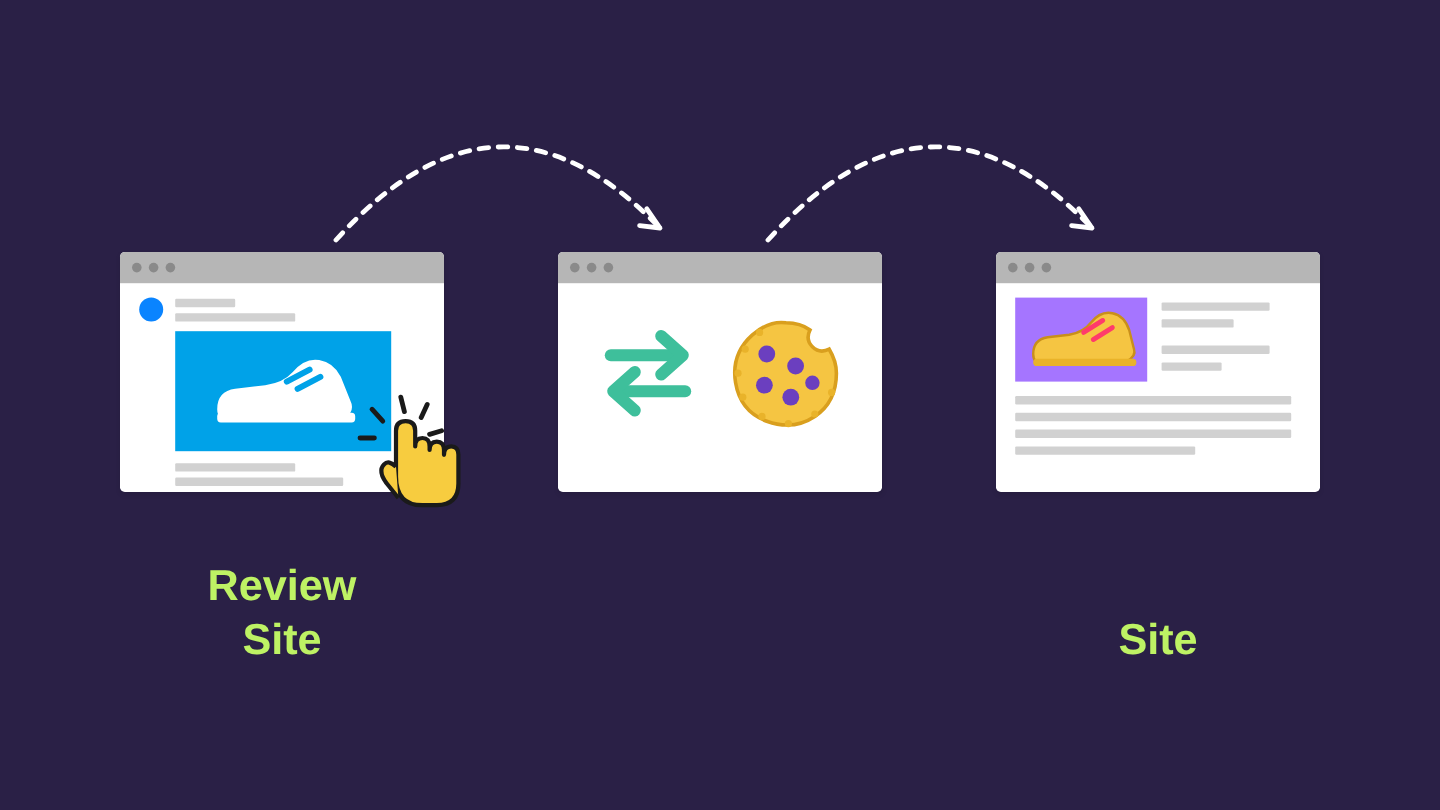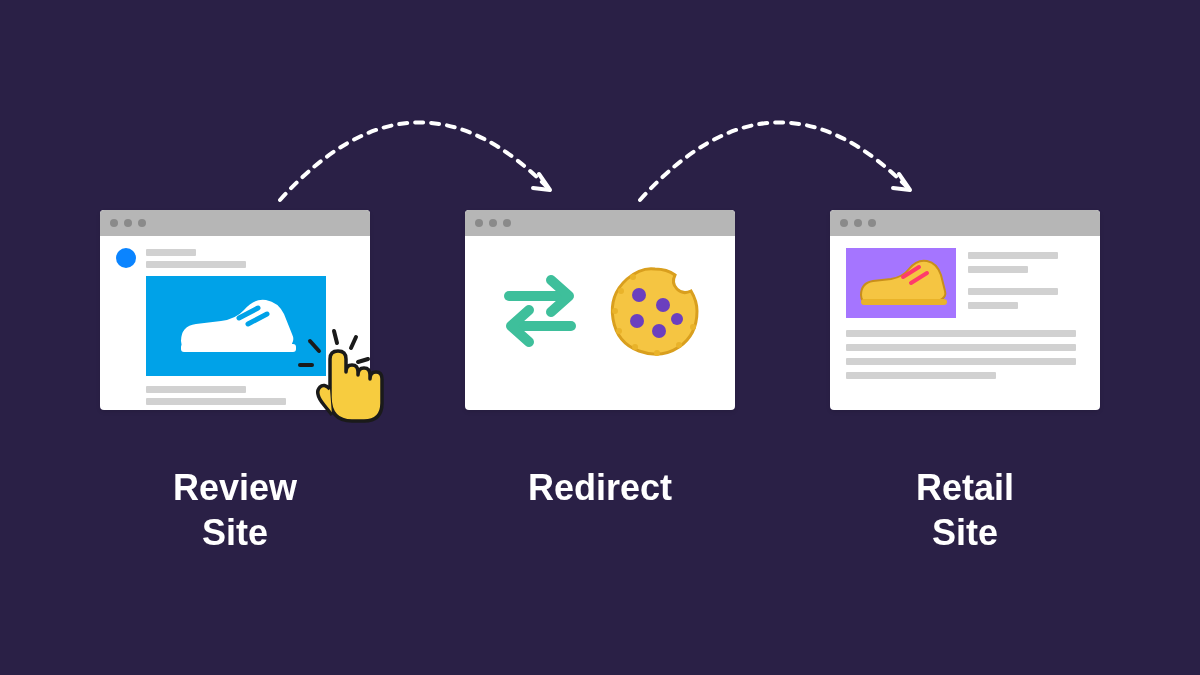--- a/index.html
+++ b/index.html
@@ -61,21 +61,21 @@
   .c3-thumb {
     width: 110px; height: 70px; background: #a575ff;
     display:flex; align-items:center; justify-content:center;
   }
   .c3-right { display:flex; flex-direction:column; gap:7px; padding-top:4px; }
   .c3-bottom { display:flex; flex-direction:column; gap:7px; }
 
   .label {
     position: absolute;
     text-align: center;
-    color: #ffffff;
+    color: #bef264;
     font-weight: 700;
     font-size: 36px;
     line-height: 1.25;
     width: 270px;
   }
 
   .cursor-overlay {
     position: absolute;
   }
 </style>
@@ -234,18 +234,18 @@
       <div class="line" style="width:150px;"></div>
     </div>
   </div>
 </div>
 
 <div class="label" style="left:100px; top:465px;">
   <span>Review</span><br>
   <span>Site</span>
 </div>
 <div class="label" style="left:465px; top:465px;">
-  <span>Redirect</span><br>
+  <br>
 </div>
 <div class="label" style="left:830px; top:465px;">
-  <span>Retail</span><br>
+  <br>
   <span>Site</span>
 </div>
 
 </body></html>

